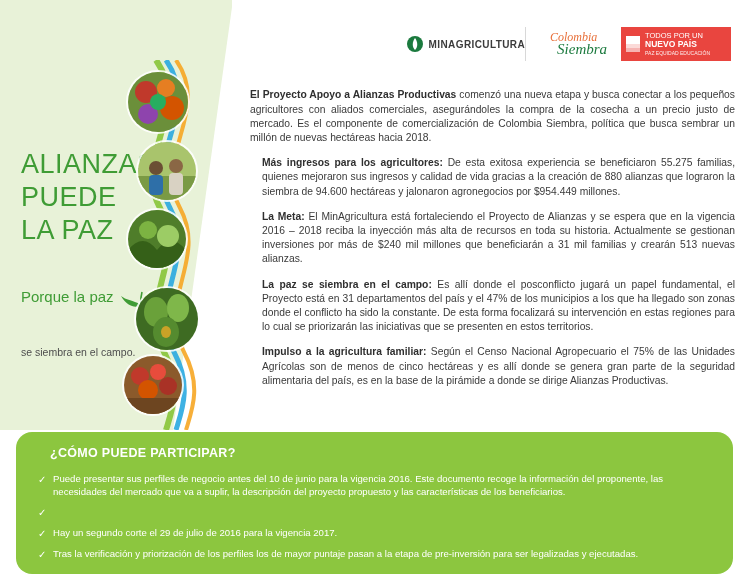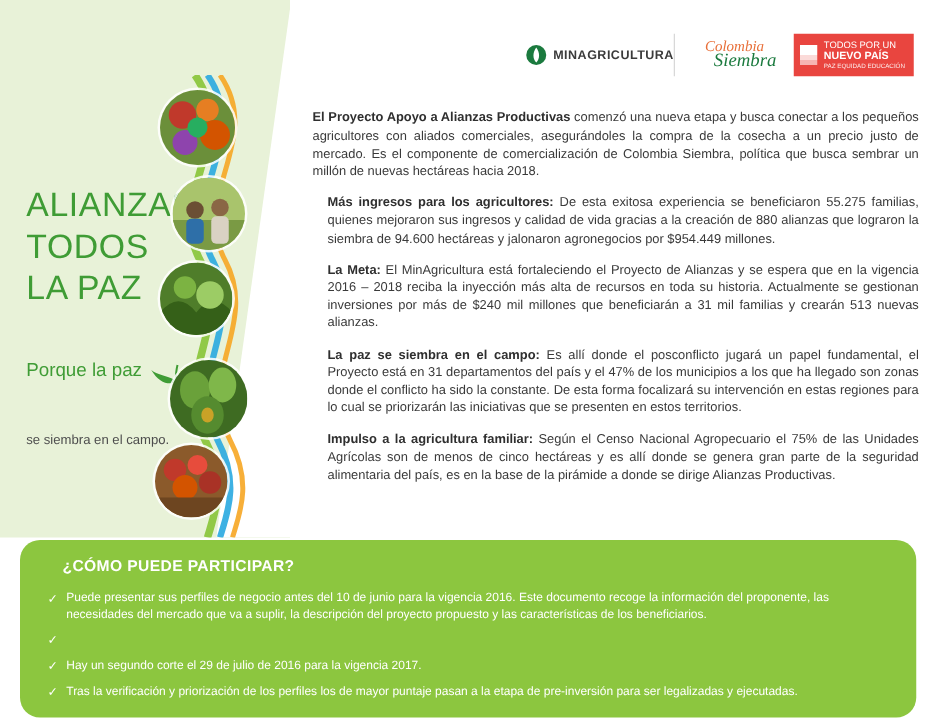--- a/index.html
+++ b/index.html
@@ -139,21 +139,21 @@
     font-style: italic;
     font-family: "Liberation Serif", serif;
     margin-top: -1px;
     margin-left: 17px;
   }
   .logo-gov {
     background: #e9453f;
     color: #ffffff;
     font-size: 7.5px;
     line-height: 9px;
-    padding: 5px 7px 5px 24px;
+    padding: 5px 21px 5px 24px;
     position: relative;
     height: 24px;
     display: flex;
     flex-direction: column;
     justify-content: center;
   }
   .logo-gov .flagmark {
     position: absolute;
     left: 5px;
     top: 50%;
@@ -289,21 +289,21 @@
     <circle cx="16" cy="20" r="9" fill="#c0392b"></circle>
     <circle cx="34" cy="16" r="8" fill="#e74c3c"></circle>
     <circle cx="44" cy="30" r="9" fill="#a93226"></circle>
     <circle cx="24" cy="34" r="10" fill="#d35400"></circle>
     <rect y="42" width="58" height="16" fill="#6d4520"></rect>
   </svg>
 </div>
 
 <h1 class="headline">
   <span>ALIANZAS</span><br>
-  <span>TODOS</span><br>
+  <span>PUEDE</span><br>
   <span>LA PAZ</span>
 </h1>
 
 <svg class="sprout" width="46" height="42" viewBox="0 0 46 42">
   <path d="M22 40 C22 28 22 20 24 12" stroke="#3f9c35" stroke-width="1.6" fill="none"></path>
   <path d="M24 18 C32 10 40 10 44 6 C38 16 32 20 24 19 Z" fill="#8cc63f"></path>
   <path d="M22 24 C14 20 8 20 3 16 C9 26 16 28 22 26 Z" fill="#3f9c35"></path>
 </svg>
 
 <div class="tagline">

